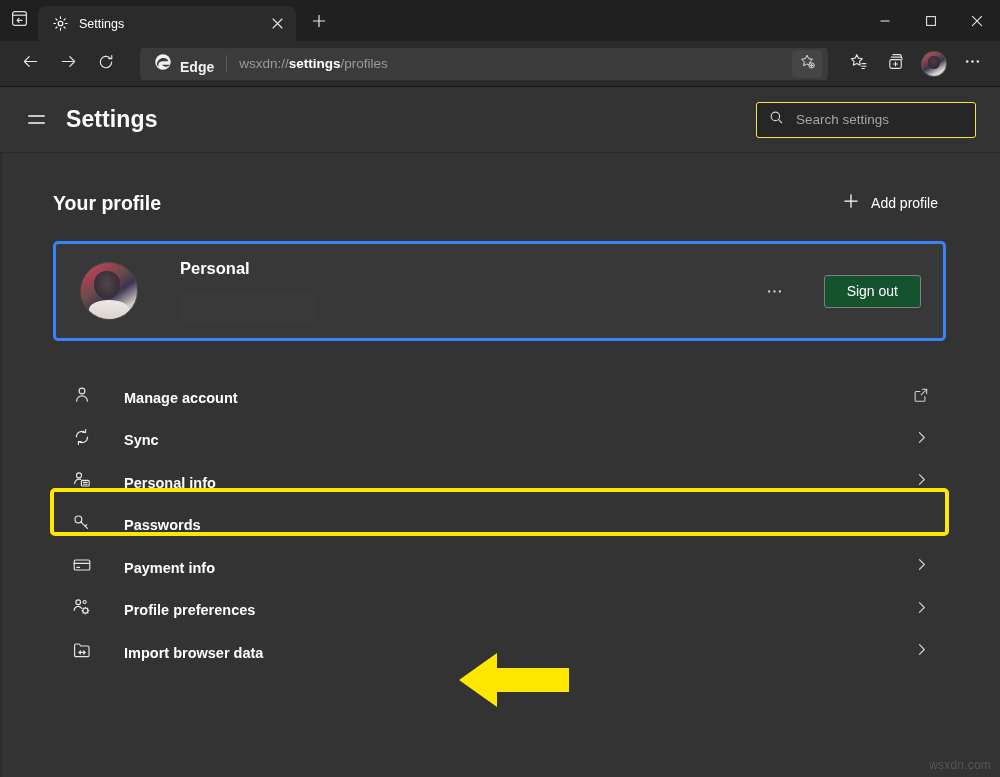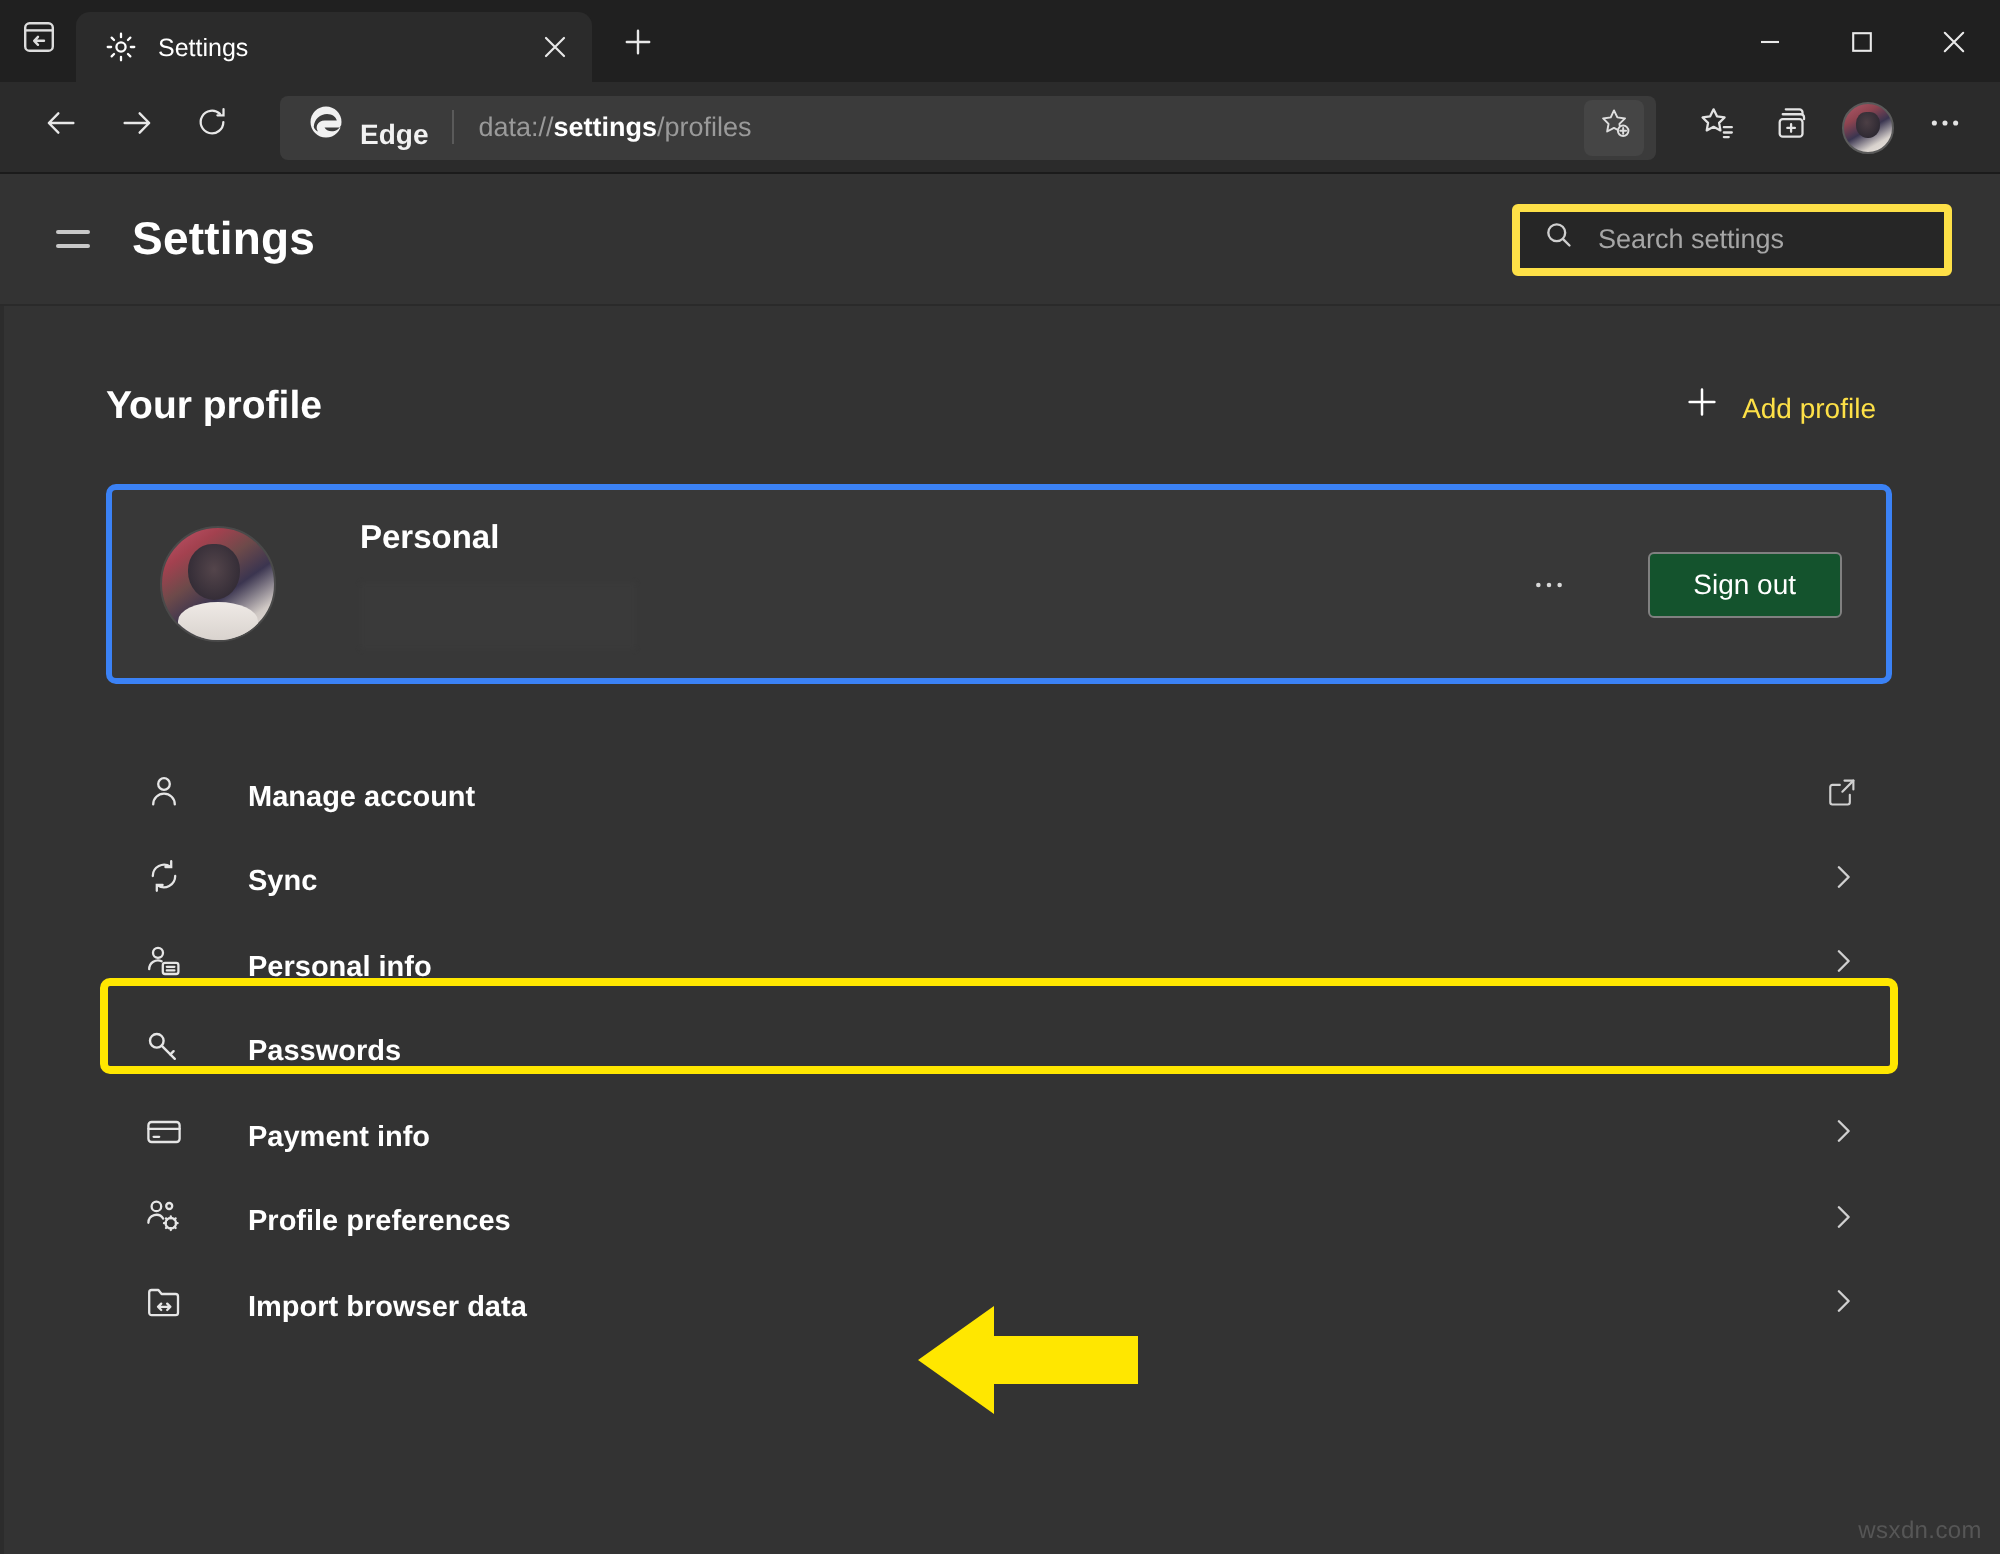--- a/index.html
+++ b/index.html
@@ -167,21 +167,21 @@
     font-size: 23px;
     font-weight: bold;
     margin-left: 12px;
     letter-spacing: .1px;
     color: #ffffff;
   }
   .header-spacer { flex: 1 1 auto; }
   .search-box {
     width: 220px; height: 36px;
     background: #262626;
-    border: 4px solid #fde047;
+    border: 1px solid #fde047;
     border-radius: 3px;
     display: flex;
     align-items: center;
     padding: 0 12px;
     gap: 12px;
   }
   .search-placeholder {
     font-size: 13.5px;
     color: #a6a6a6;
   }
@@ -212,21 +212,21 @@
   .section-title {
     font-size: 19.5px;
     font-weight: bold;
     color: #ffffff;
   }
   .section-head-spacer { flex: 1 1 auto; }
   .add-profile {
     display: flex; align-items: center; gap: 12px;
     padding: 6px 8px; border-radius: 4px;
   }
-  .add-profile-label { font-size: 14px; color: #fde047; }
+  .add-profile-label { font-size: 14px; color: #ffffff; }
 
   
   .profile-card {
     background: #383838;
     border: 3px solid #3b82f6;
     border-radius: 5px;
     height: 100px;
     display: flex;
     align-items: center;
     padding: 0 22px 0 24px;
@@ -433,21 +433,21 @@
       <span>
         <svg width="18" height="18" viewBox="0 0 20 20">
           <circle cx="10" cy="10" r="8.6" fill="#f1f1f1"></circle>
           <path d="M3.2 12.6c.3-4.1 3.6-7 7.4-7 2.8 0 4.8 1.6 5.4 3.5H9.3c-2 0-3.6 1.1-4.2 2.6-.5 1.2-.3 2.6.5 3.6-1.3-.6-2.2-1.6-2.4-2.7z" fill="#3c3c3c"></path>
           <path d="M18.4 11.6c-.9 2.3-3 3.6-5.2 3.6-2 0-3.4-.9-4-2.1h9.2z" fill="#3c3c3c"></path>
         </svg>
       </span>
       <span class="edge-brand-label">Edge</span>
     </span>
     <span class="omnibox-sep"></span>
-    <span class="omnibox-url"><span>data://</span><b>settings</b><span>/profiles</span></span>
+    <span class="omnibox-url"><span>wsxdn://</span><b>settings</b><span>/profiles</span></span>
     <span class="omnibox-action">
       <span>
         <svg width="17" height="17" viewBox="0 0 20 20" fill="none" stroke="#dedede" stroke-width="1.15" stroke-linejoin="round">
           <path d="M9.4 2.6l2 4.1 4.5.6-3.3 3.2.8 4.5-4-2.1-4 2.1.8-4.5L3 7.3l4.5-.6z"></path>
           <circle cx="14.8" cy="14.6" r="3.1" fill="#454545"></circle>
           <path d="M14.8 12.9v3.4M13.1 14.6h3.4" stroke-linecap="round"></path>
         </svg>
       </span>
     </span>
   </div>

